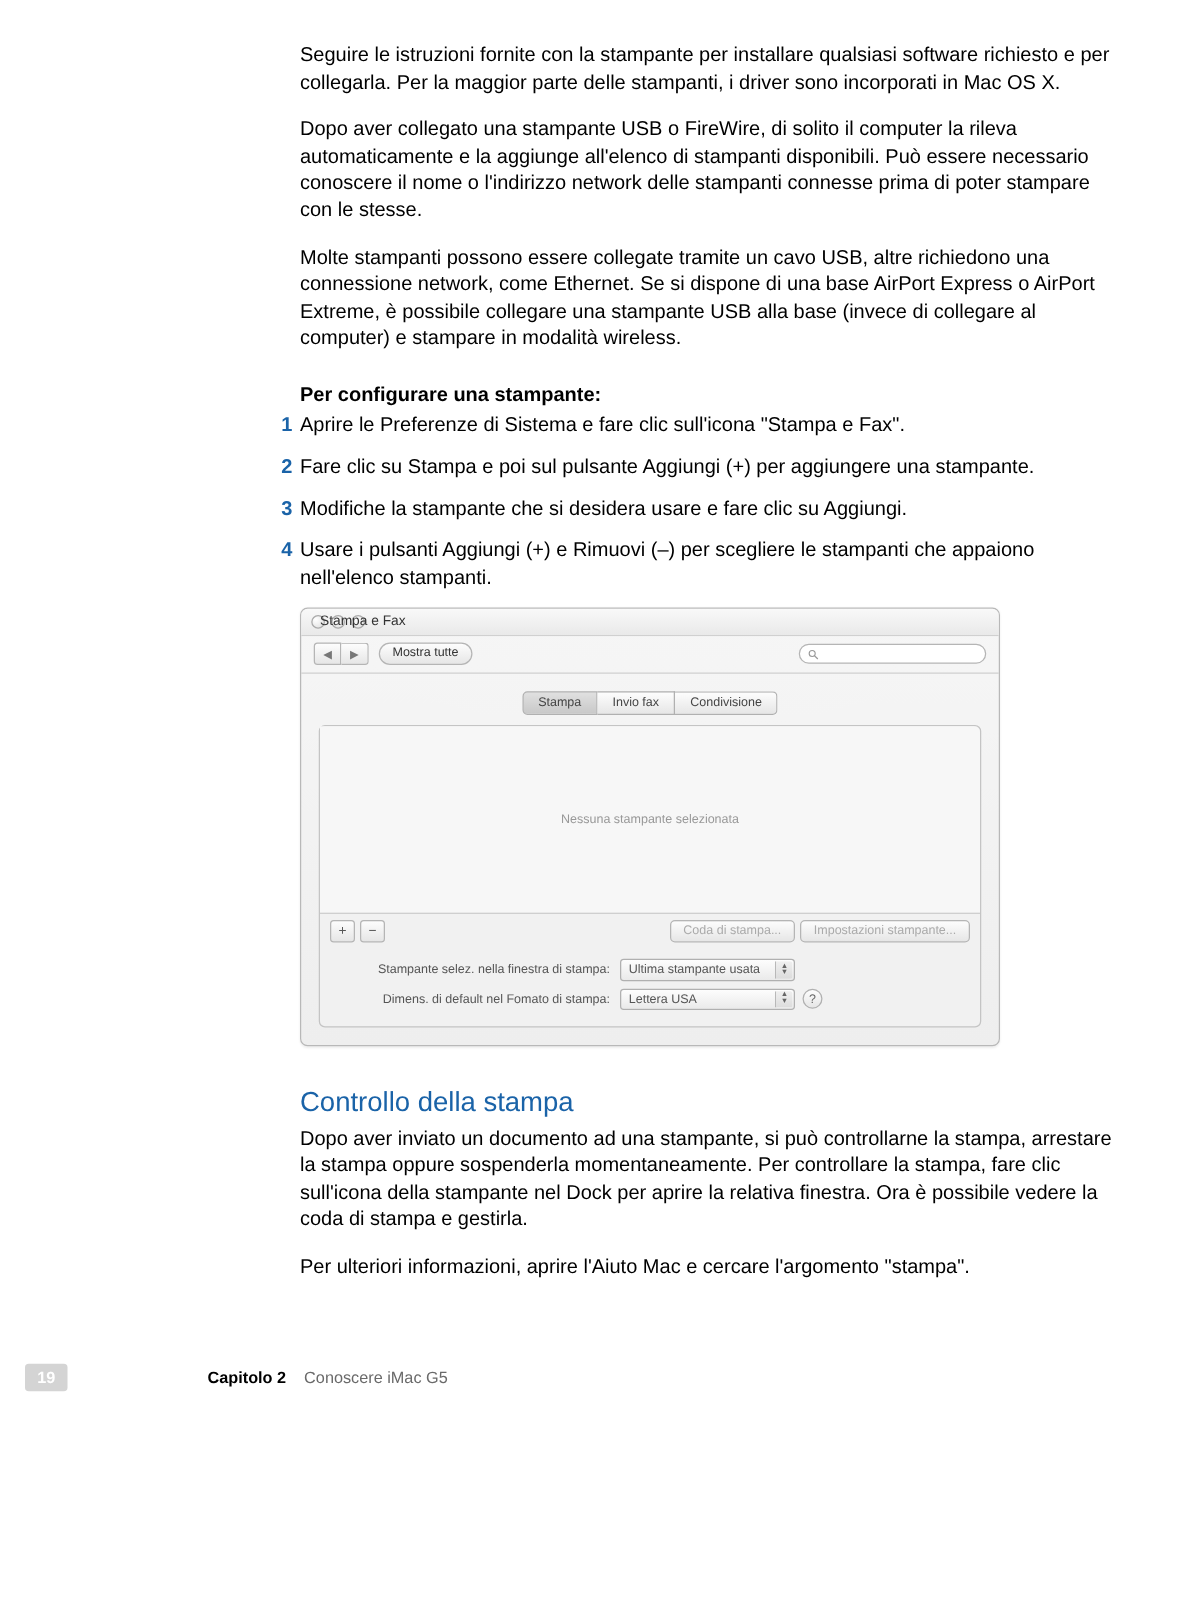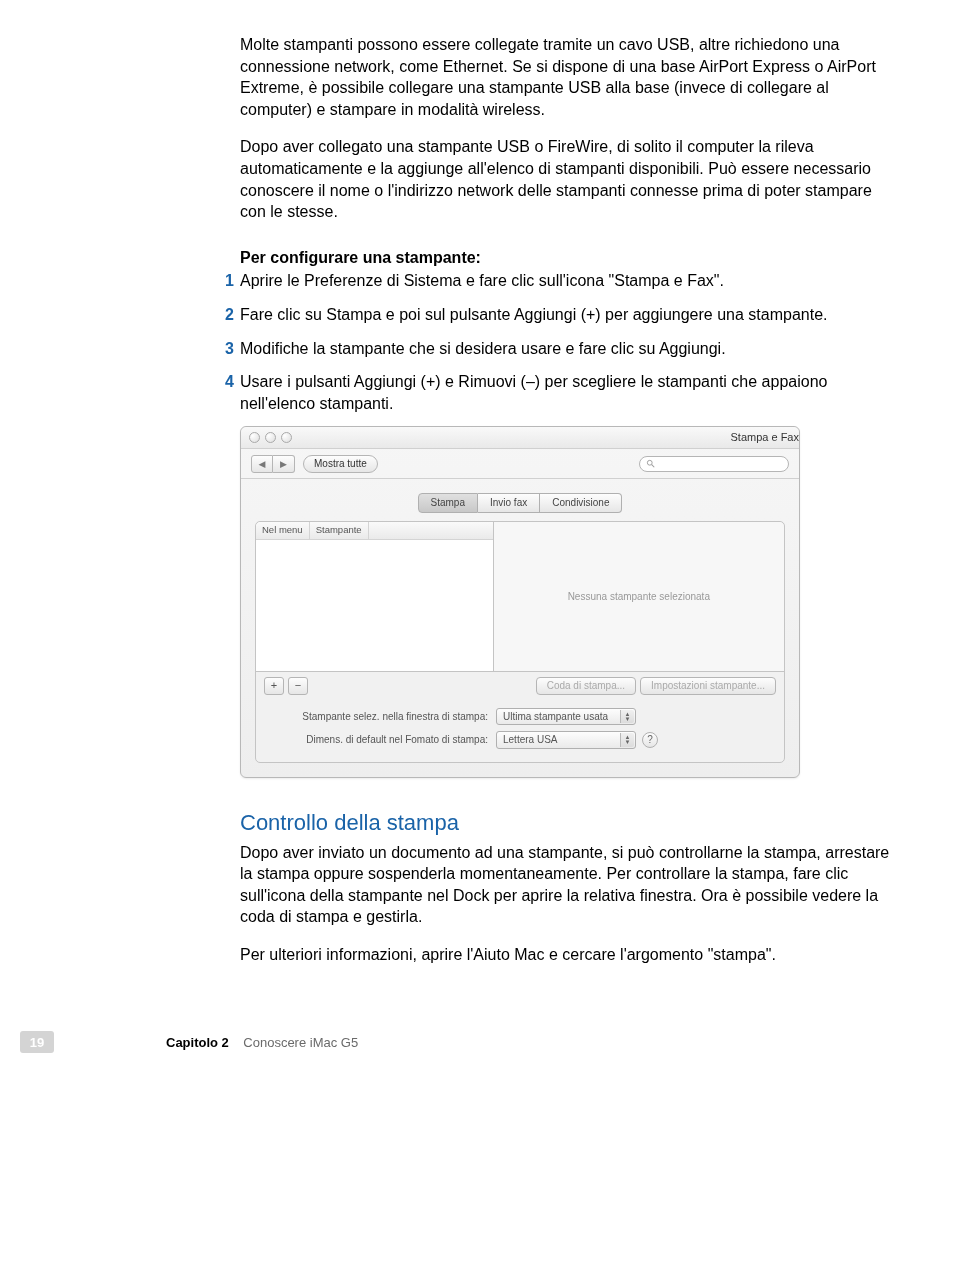--- a/index.html
+++ b/index.html
@@ -61,21 +61,21 @@
     border-top-right-radius: 6px;
     background: linear-gradient(#f9f9f9, #e9e9e9);
   }
   .traffic { display: flex; gap: 5px; padding-left: 8px; }
   .traffic span {
     width: 11px; height: 11px; border-radius: 50%;
     border: 1px solid #aaa;
     background: radial-gradient(circle at 30% 30%, #fff, #ddd);
   }
   .win-title {
-    position: absolute; left: 0; right: 0; text-align: right;
+    position: absolute; left: 15px; right: 0; text-align: left;
     font-size: 11px; color: #333;
   }
   .toolbar {
     height: 30px;
     display: flex;
     align-items: center;
     padding: 0 10px;
     gap: 8px;
     border-bottom: 1px solid #d0d0d0;
   }
@@ -219,22 +219,23 @@
   }
   .foot-text { margin-left: 112px; }
   .foot-text .ch { font-weight: 600; color: #000; }
   .foot-text .tt { color: #6a6a6a; }
 </style>
 </head>
 <body>
 
 <div class="page">
 
+  <p class="para">Seguire le istruzioni fornite con la stampante per installare qualsiasi software richiesto e per collegarla. Per la maggior parte delle stampanti, i driver sono incorporati in Mac OS X.</p>
+  <p class="para">Dopo aver collegato una stampante USB o FireWire, di solito il computer la rileva automaticamente e la aggiunge all'elenco di stampanti disponibili. Può essere necessario conoscere il nome o l'indirizzo network delle stampanti connesse prima di poter stampare con le stesse.</p>
   <p class="para">Molte stampanti possono essere collegate tramite un cavo USB, altre richiedono una connessione network, come Ethernet. Se si dispone di una base AirPort Express o AirPort Extreme, è possibile collegare una stampante USB alla base (invece di collegare al computer) e stampare in modalità wireless.</p>
-  <p class="para">Dopo aver collegato una stampante USB o FireWire, di solito il computer la rileva automaticamente e la aggiunge all'elenco di stampanti disponibili. Può essere necessario conoscere il nome o l'indirizzo network delle stampanti connesse prima di poter stampare con le stesse.</p>
 
   <p class="bold" style="margin-bottom:2px;margin-top:24px;">Per configurare una stampante:</p>
   <ol class="steps">
     <li>Aprire le Preferenze di Sistema e fare clic sull'icona "Stampa e Fax".</li>
     <li>Fare clic su Stampa e poi sul pulsante Aggiungi (+) per aggiungere una stampante.</li>
     <li>Modifiche la stampante che si desidera usare e fare clic su Aggiungi.</li>
     <li>Usare i pulsanti Aggiungi (+) e Rimuovi (–) per scegliere le stampanti che appaiono nell'elenco stampanti.</li>
   </ol>
 
   <div class="mac-window">
@@ -260,26 +261,20 @@
       </div>
     </div>
     <div class="pref-body">
       <div class="tab-seg">
         <div class="tab active">Stampa</div>
         <div class="tab">Invio fax</div>
         <div class="tab">Condivisione</div>
       </div>
       <div class="inset">
         <div class="list-area">
-          <div class="list-col">
-            <div class="list-header">
-              <span>Nel menu</span>
-              <span>Stampante</span>
-            </div>
-          </div>
           <div class="right-pane">
             <span>Nessuna stampante selezionata</span>
           </div>
         </div>
         <div class="addremove-row">
           <div class="mini-btn">+</div>
           <div class="mini-btn">−</div>
           <div style="flex:1"></div>
           <div class="pill-btn" style="border-radius:4px;color:#aaa;">Coda di stampa...</div>
           <div class="pill-btn" style="border-radius:4px;color:#aaa;">Impostazioni stampante...</div>

